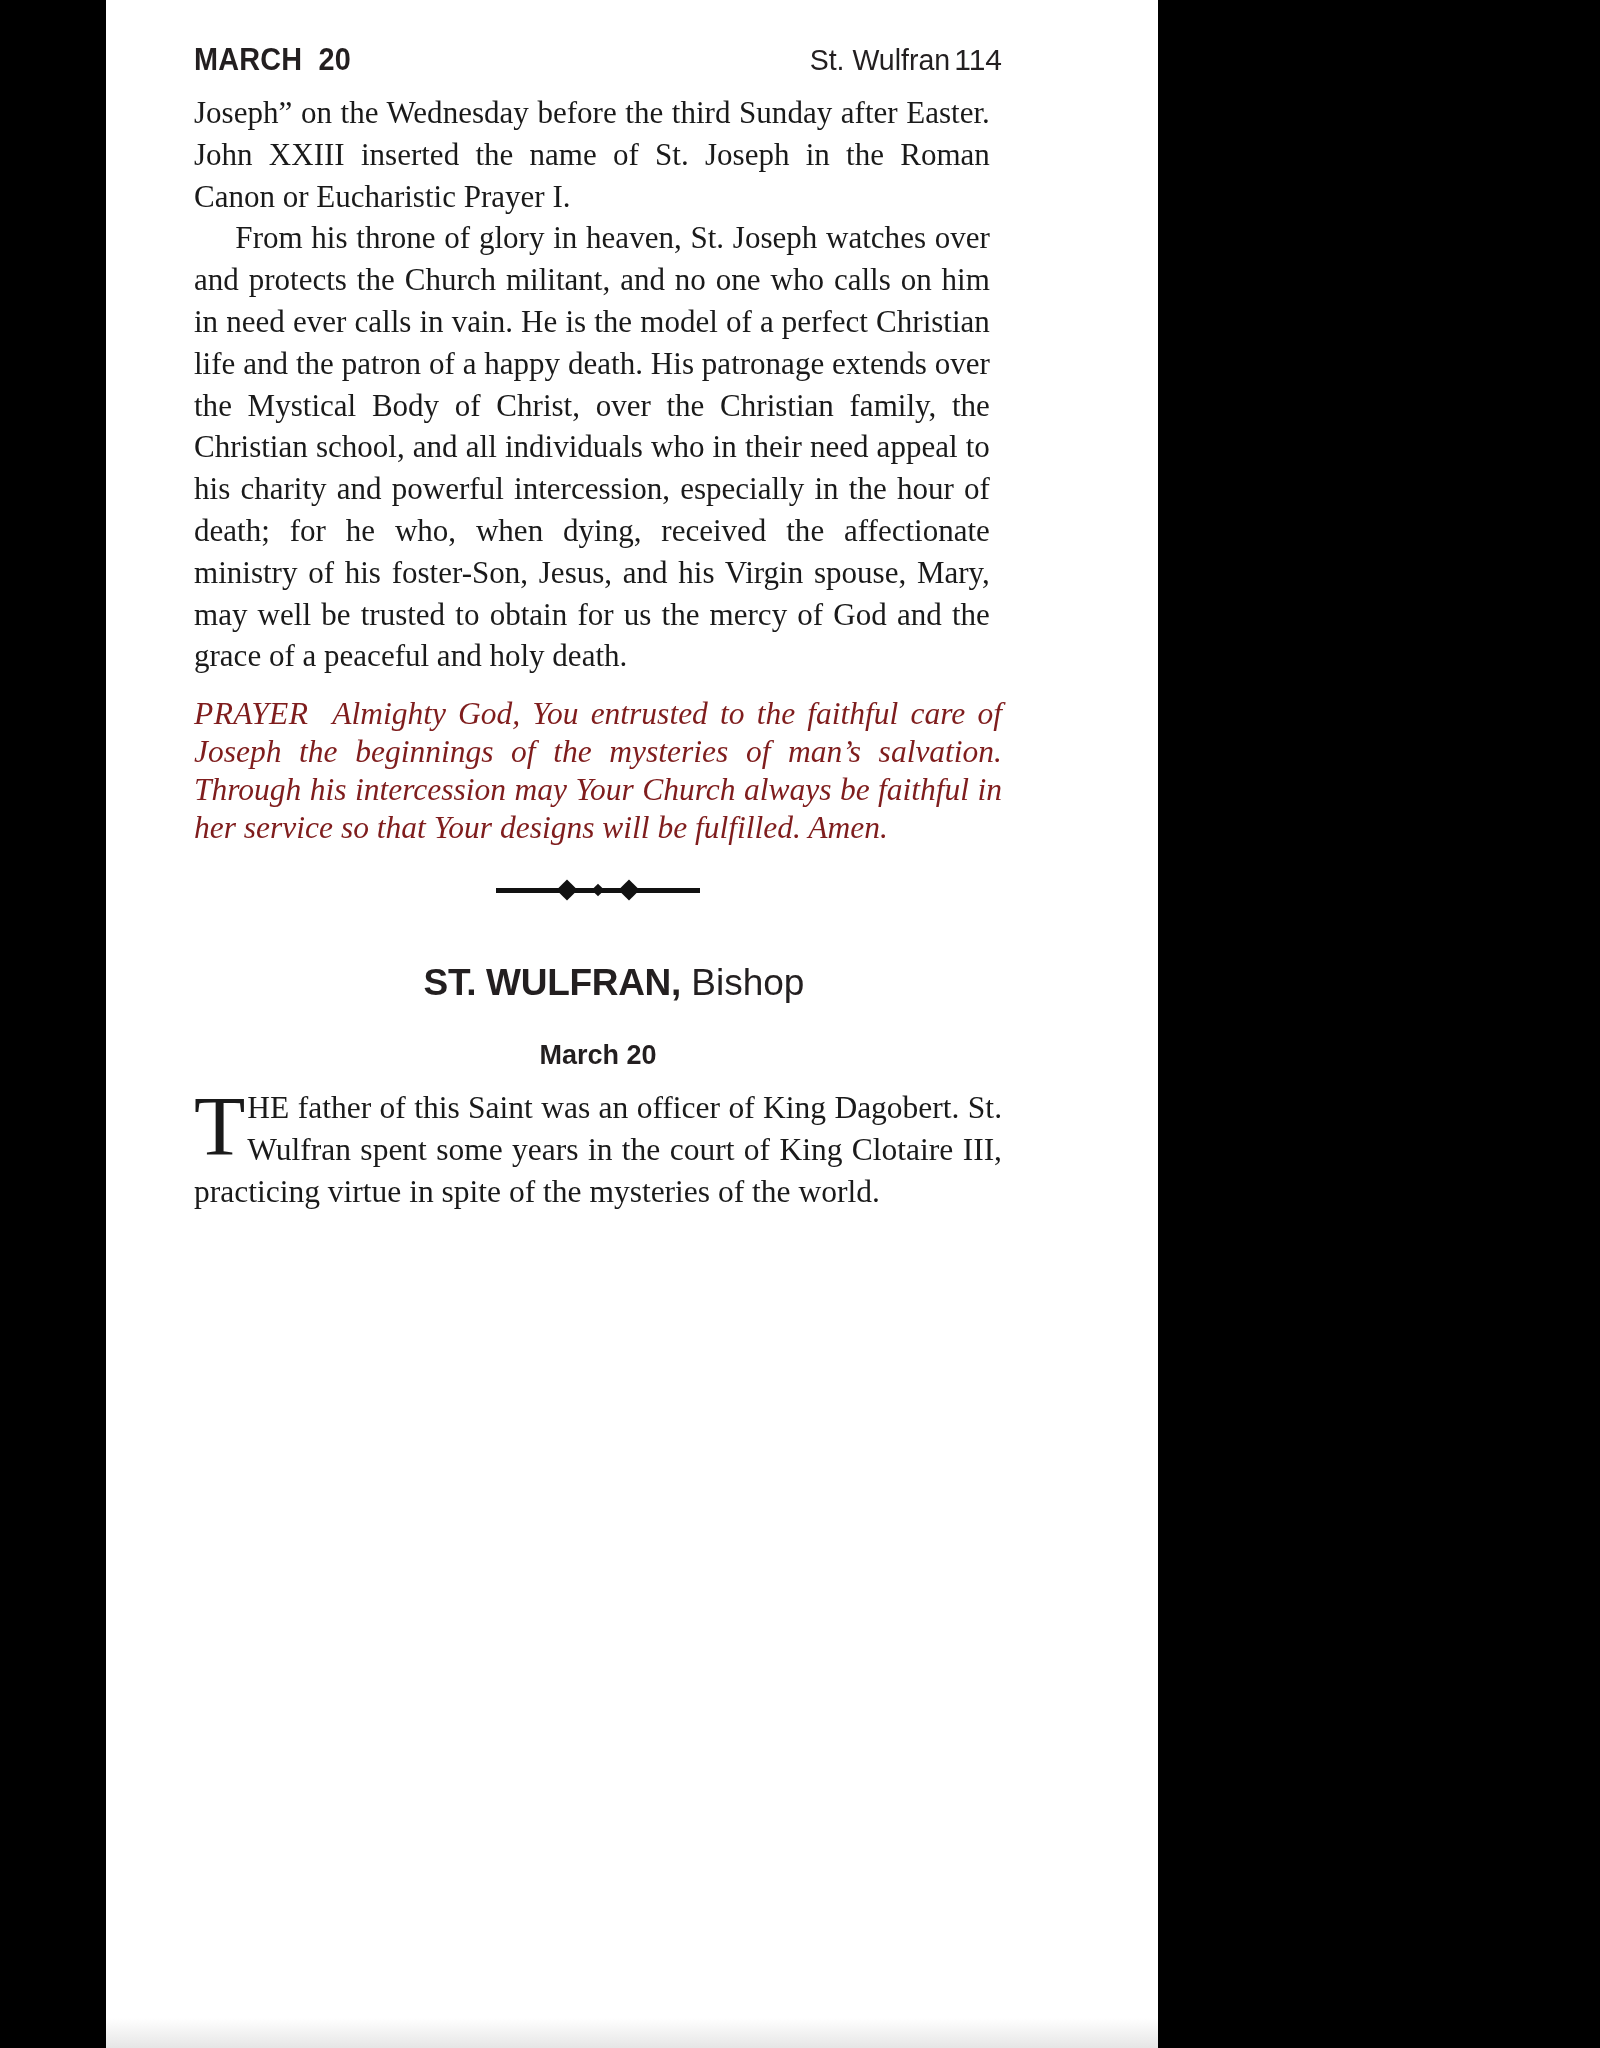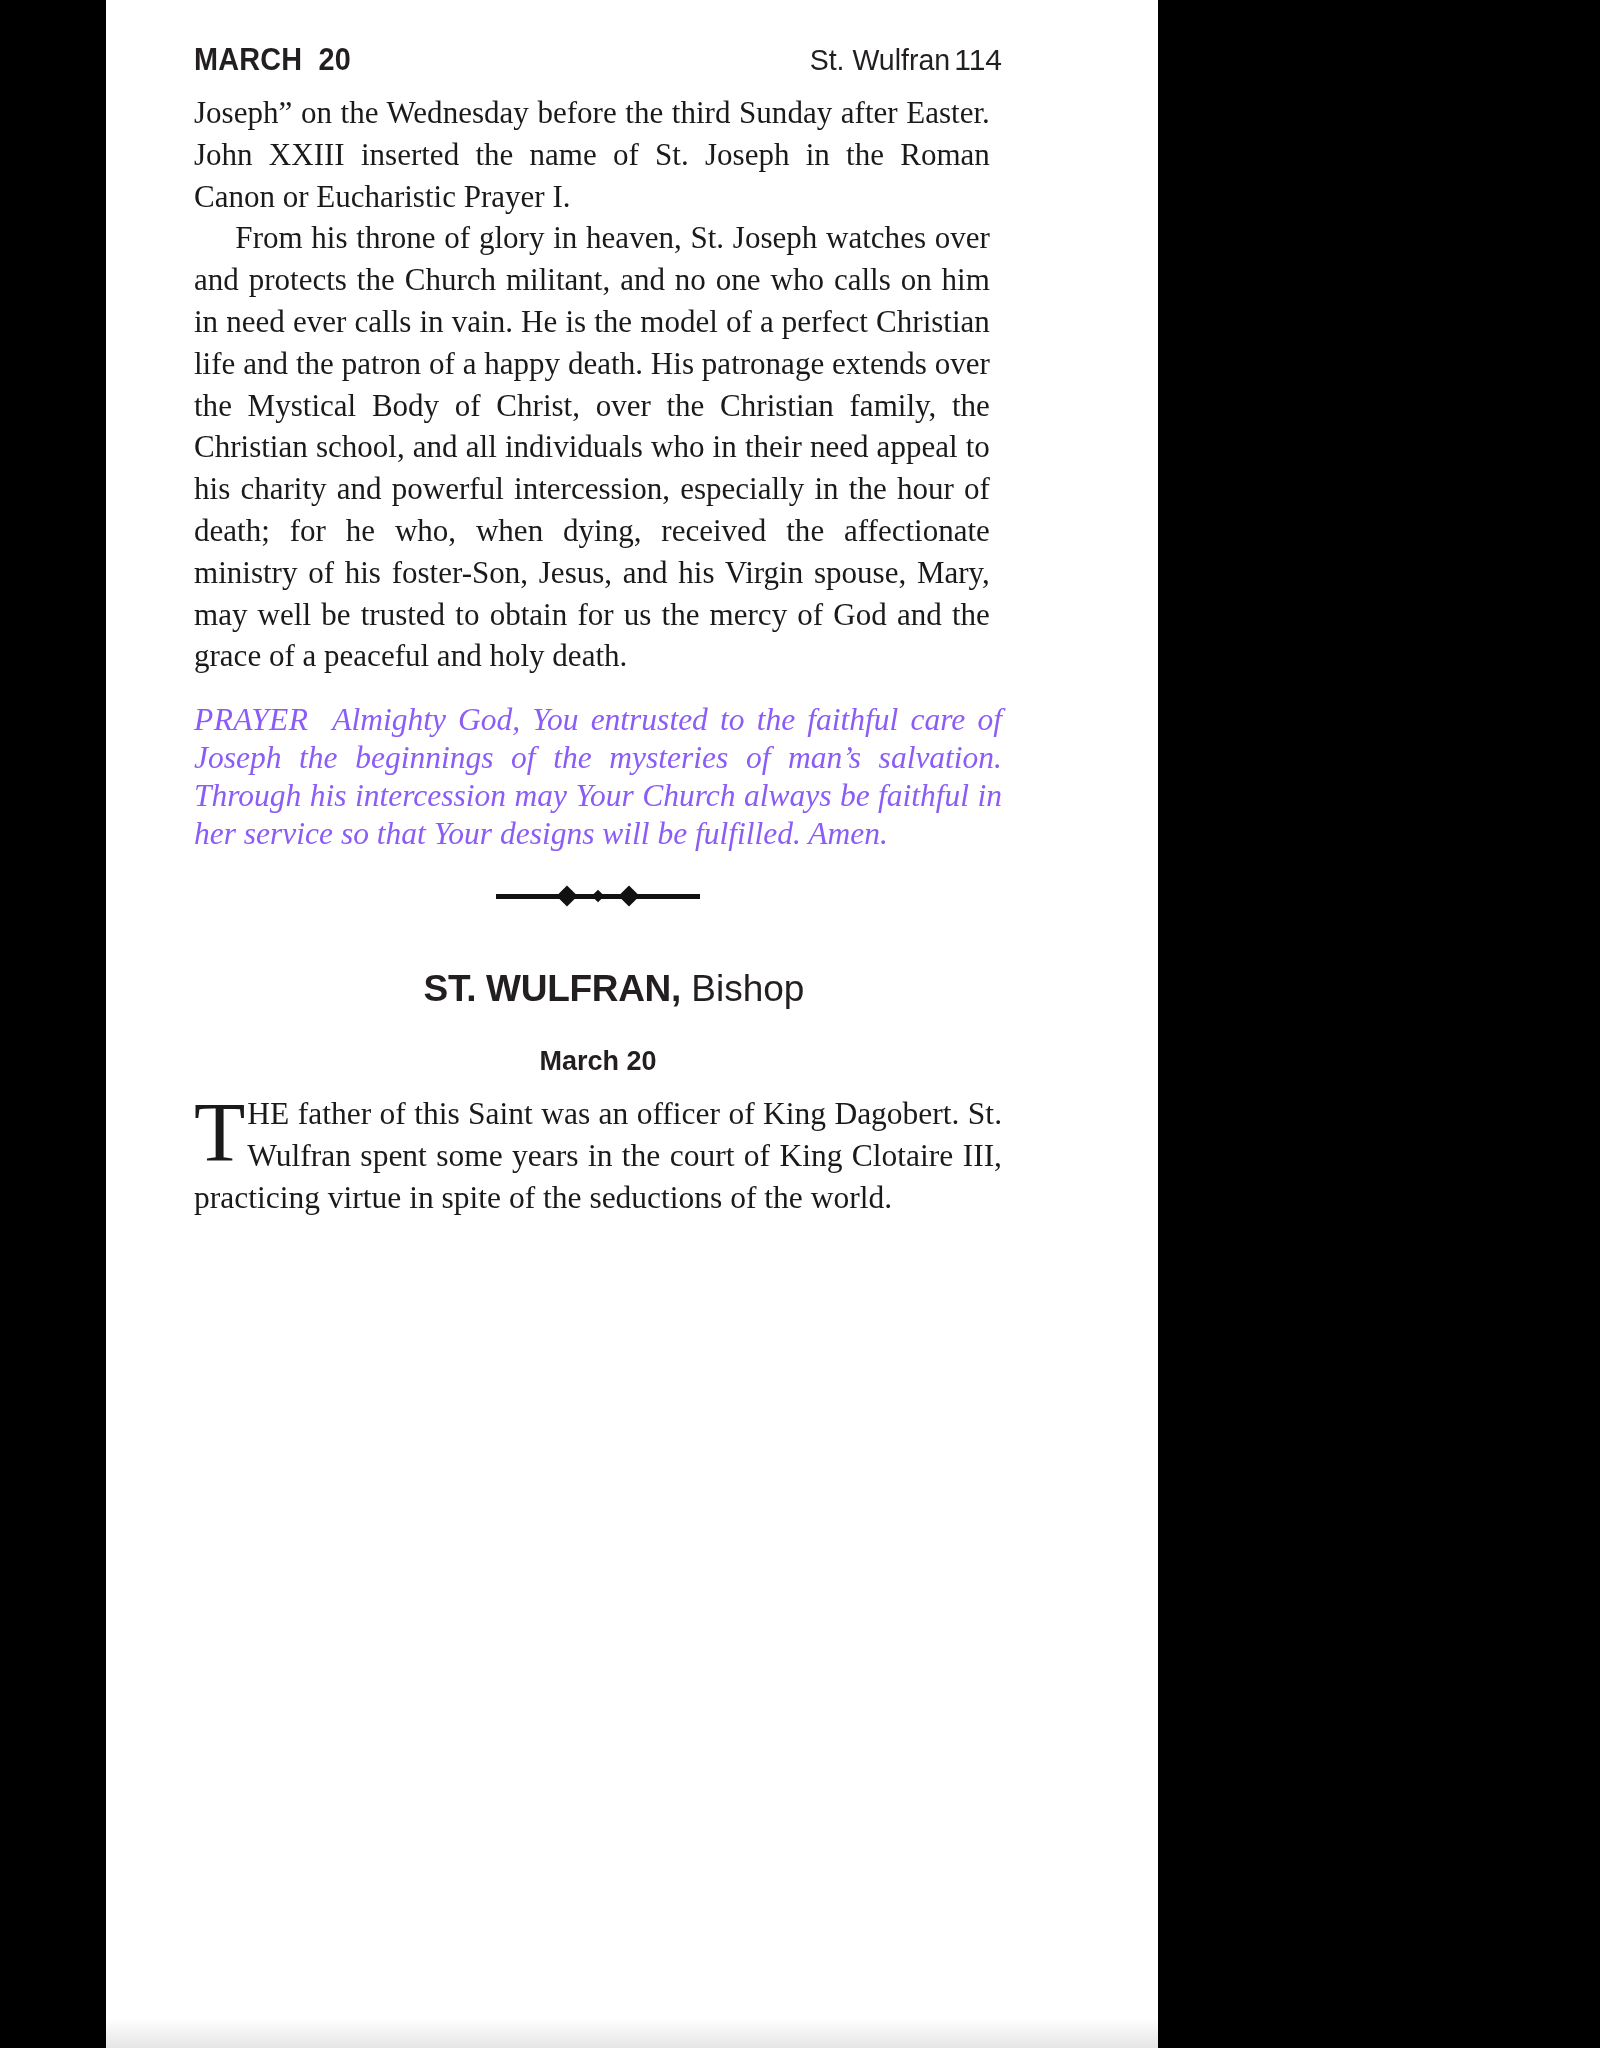--- a/index.html
+++ b/index.html
@@ -101,23 +101,23 @@
   }
   p.cont { text-indent: 0; }
   p.indent { text-indent: 42px; }
 
   
   .prayer {
     font-family: "Liberation Serif", serif;
     font-style: italic;
     font-size: 31.5px;
     line-height: 37.8px;
-    color: #8b5cf6;
+    color: #7f1d1d;
     text-align: justify;
-    margin-top: 24px;
+    margin-top: 18px;
   }
   .prayer .prayer-label {
     font-style: italic;
     letter-spacing: 0.4px;
   }
   .prayer .prayer-gap { white-space: pre; }
 
   
   .ornament {
     position: relative;
@@ -231,21 +231,21 @@
       </div>
 
       <div class="section-head">
         <span class="sh-name">ST. WULFRAN,</span><span class="sh-rank"> </span><span class="sh-rank">Bishop</span>
       </div>
 
       <div class="section-date">March 20</div>
 
       <div class="dropcap-para">
         <span class="dropcap">T</span>
-        <p>HE father of this Saint was an officer of King Dagobert. St. Wulfran spent some years in the court of King Clotaire III, practicing virtue in spite of the seductions of the world.</p>
+        <p>HE father of this Saint was an officer of King Dagobert. St. Wulfran spent some years in the court of King Clotaire III, practicing virtue in spite of the mysteries of the world.</p>
       </div>
 
     </div>
 
     <div class="sheet-bottom-shade"></div>
   </div>
 
 </div>
 
 </body></html>

